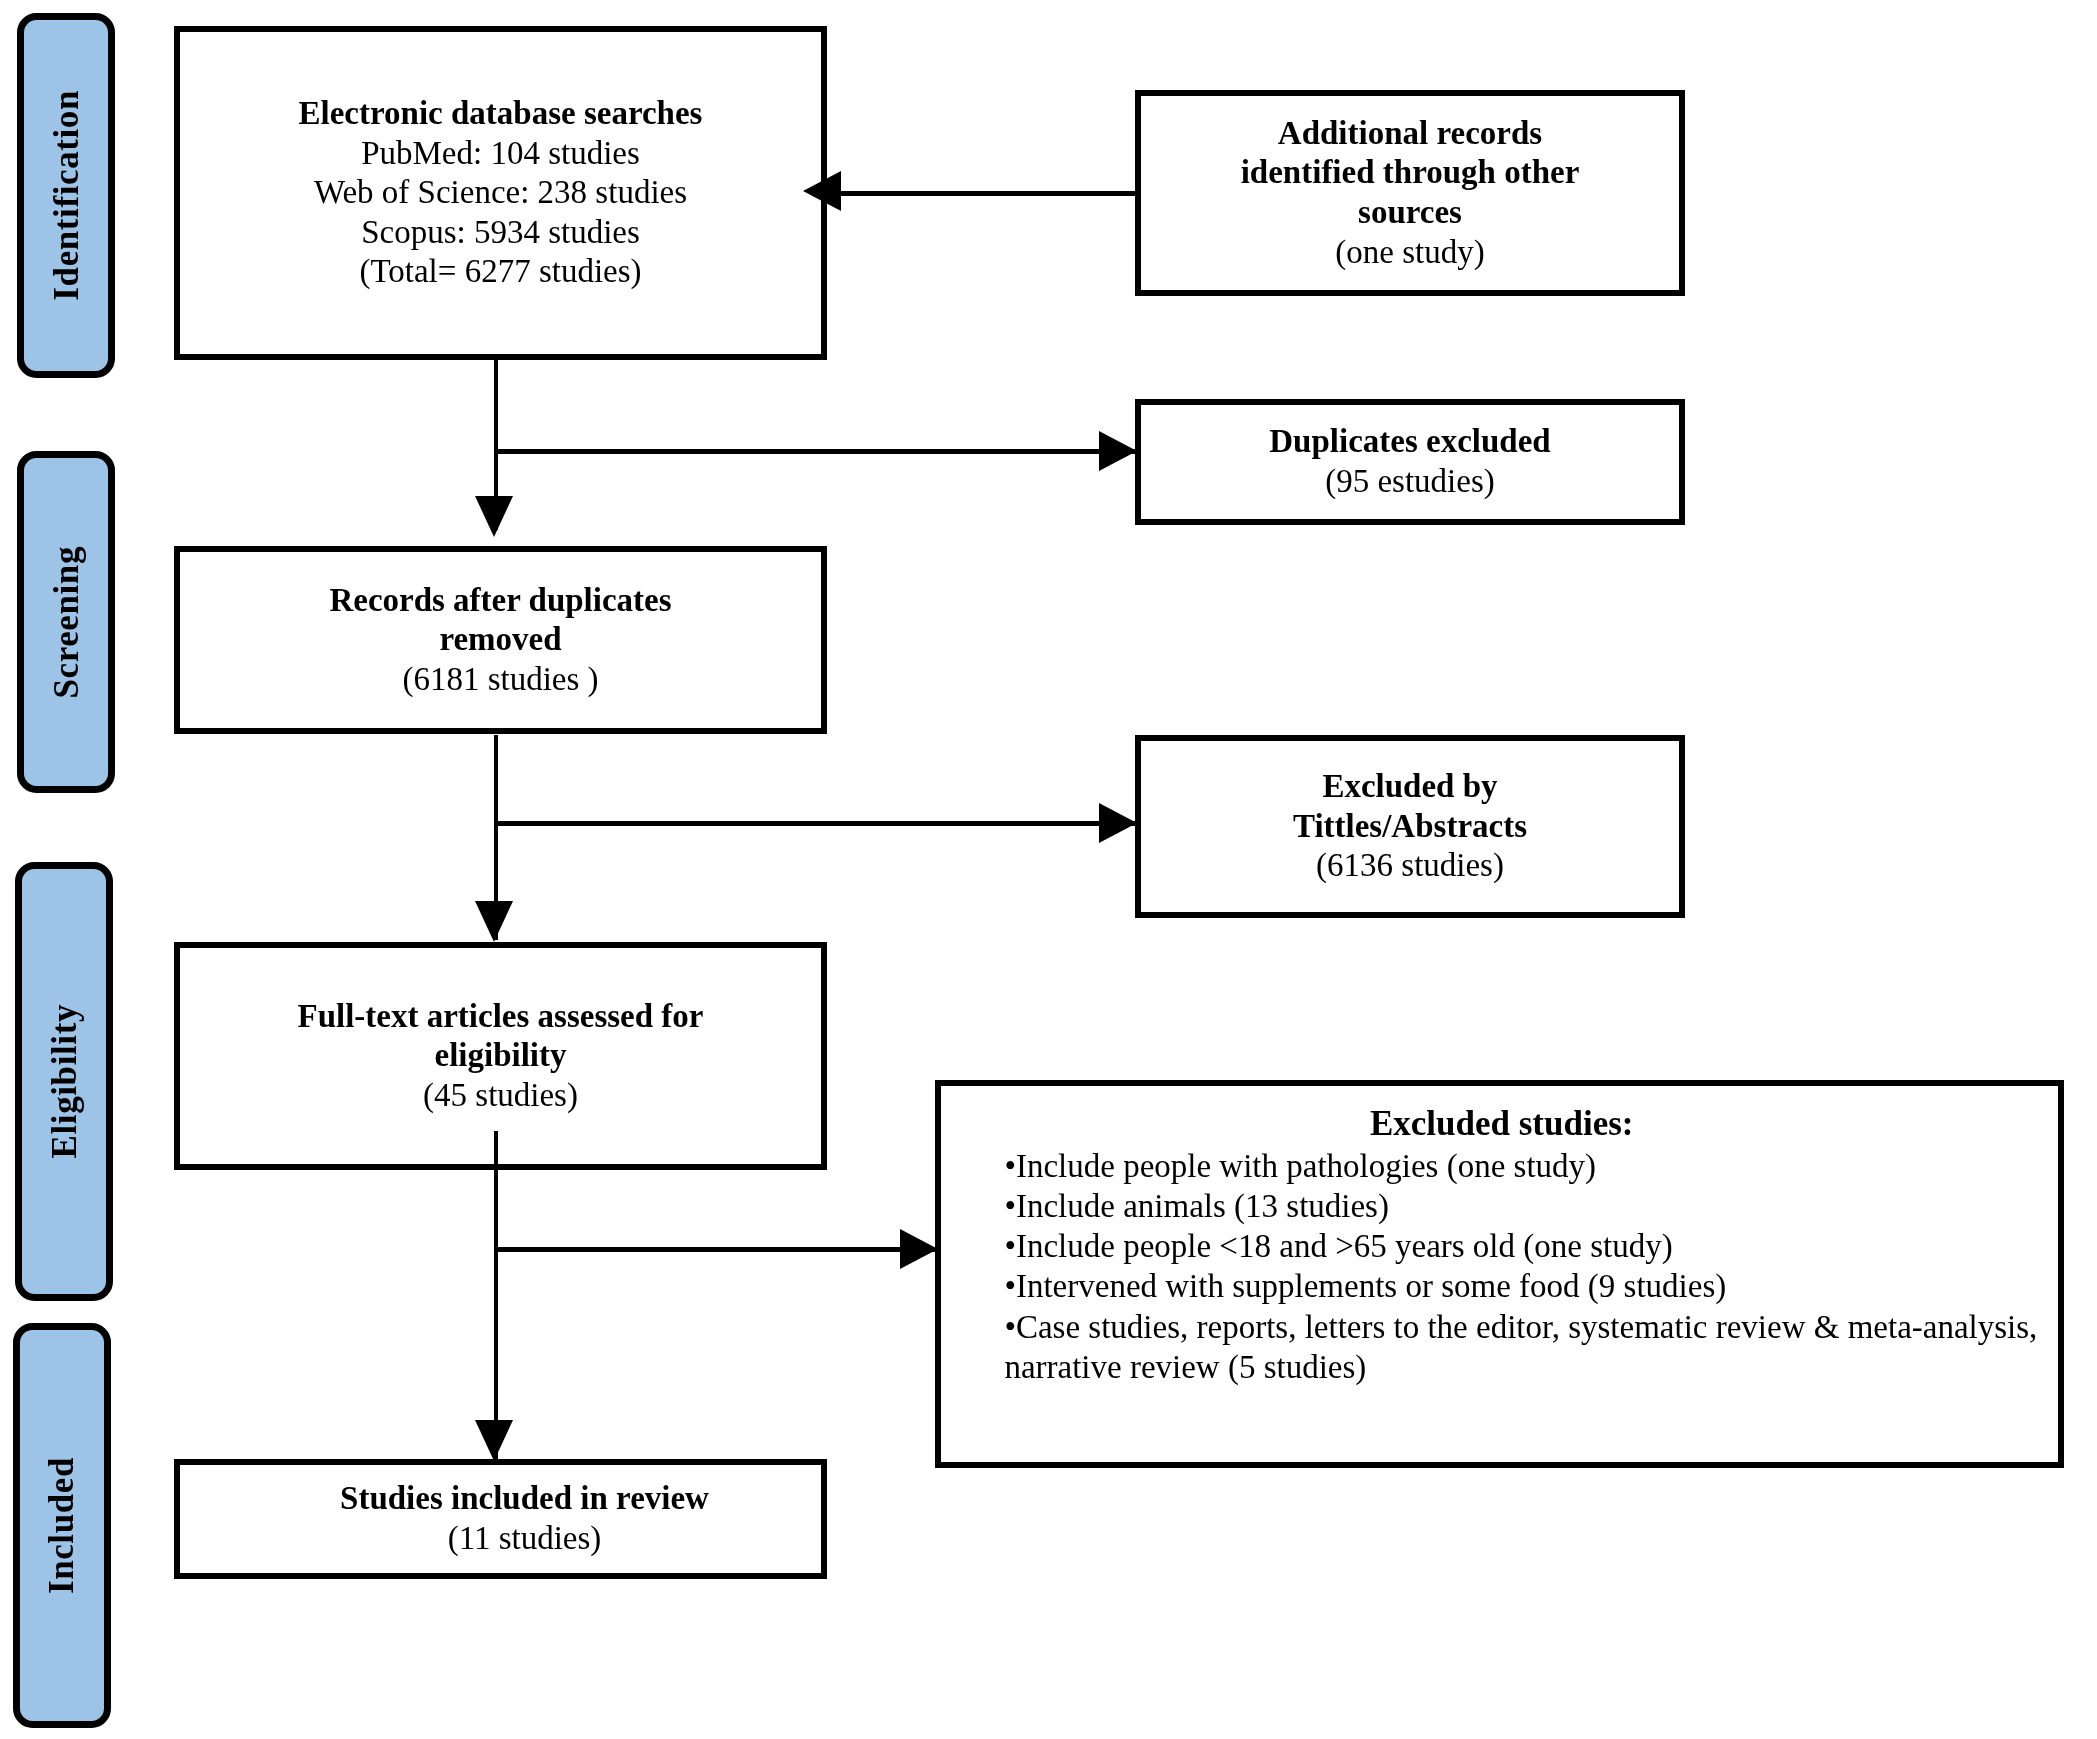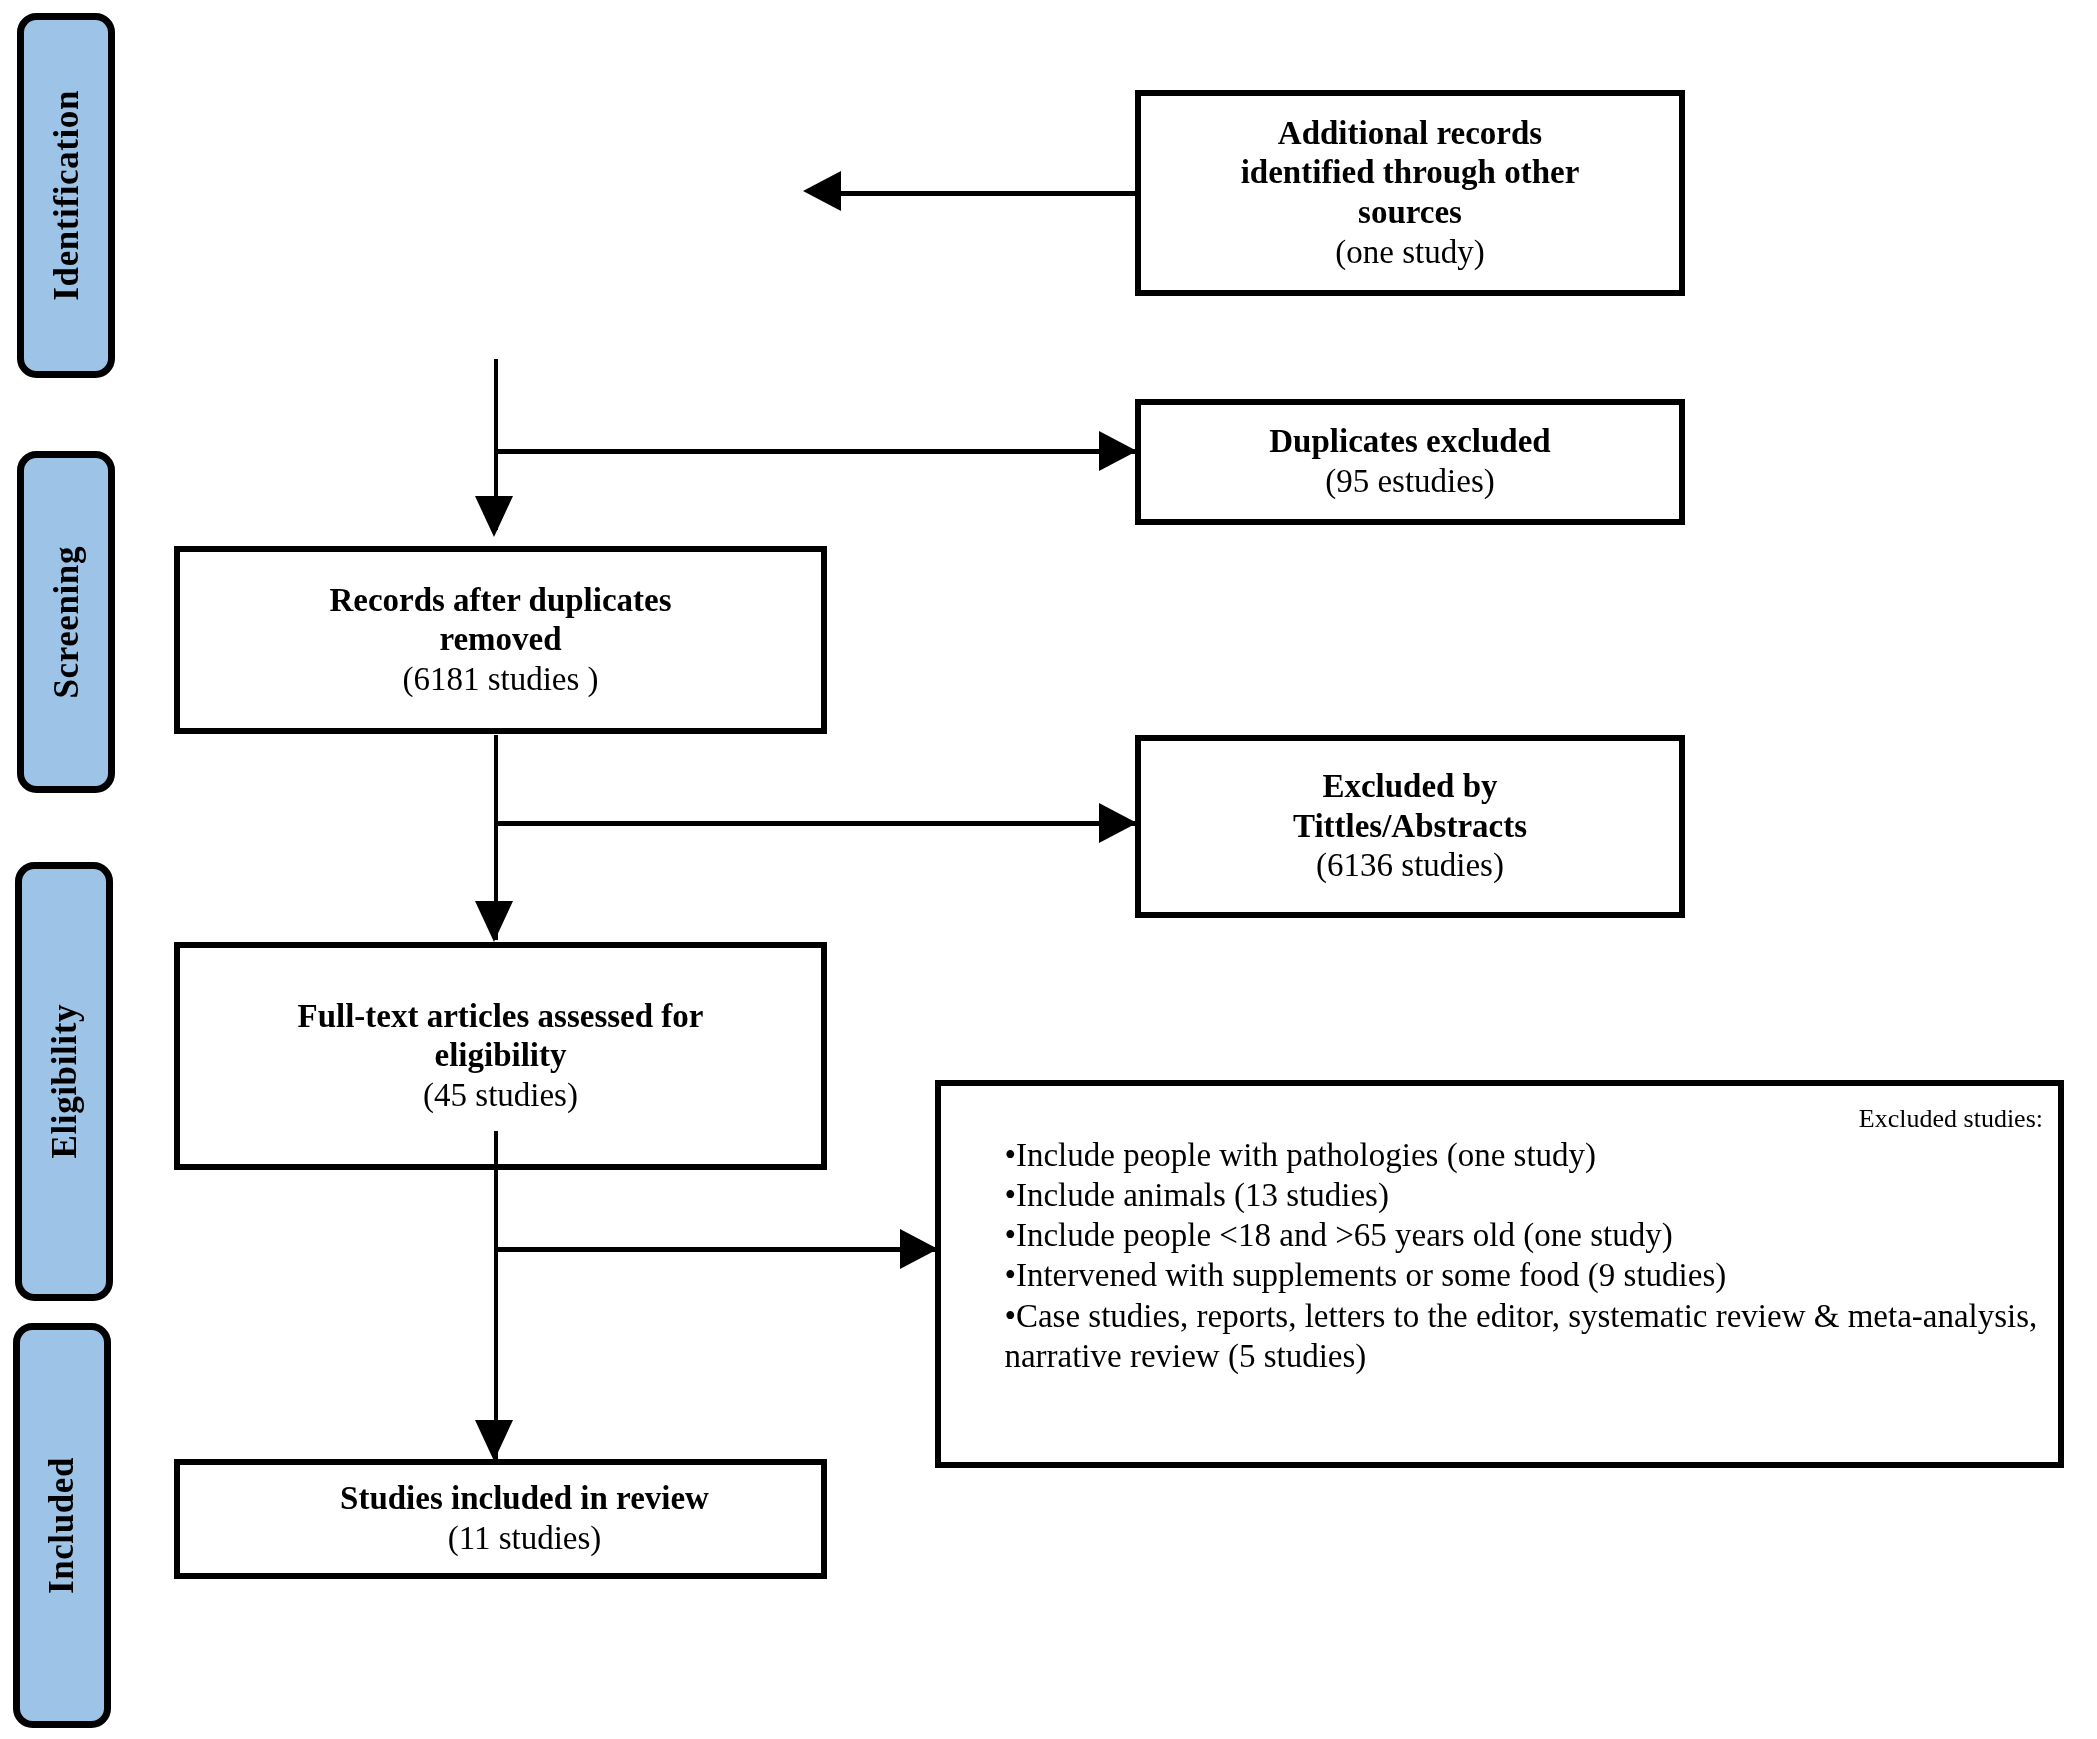--- a/index.html
+++ b/index.html
@@ -62,24 +62,24 @@
   
   .list-box {
     position: absolute;
     background: #ffffff;
     border: 6.3px solid #000000;
     box-sizing: border-box;
     padding: 17px 15px 11.4px 19.4px;
     color: #000000;
   }
   .list-box .hd {
-    font-weight: normal;
-    font-size: 26px;
+    font-weight: bold;
+    font-size: 35px;
     line-height: 1.22;
-    text-align: right;
+    text-align: center;
   }
   .list-box .li {
     font-size: 33px;
     line-height: 1.22;
     text-align: left;
     text-indent: 0;
     margin-left: 44px;
   }
   .list-box .li .bul { font-size: 33px; }
 
@@ -130,20 +130,27 @@
   </div>
 
   <div class="stage-badge" style="left:15px; top:862px; width:98px; height:439px;">
     <span>Eligibility</span>
   </div>
 
   <div class="stage-badge" style="left:12.5px; top:1323px; width:98px; height:405px;">
     <span>Included</span>
   </div>
 
+  <div class="flow-box" style="left:174px; top:26px; width:653px; height:334px;">
+    <span class="ln b">Electronic database searches</span>
+    <span class="ln">PubMed: 104  studies</span>
+    <span class="ln">Web of Science: 238 studies</span>
+    <span class="ln">Scopus: 5934 studies</span>
+    <span class="ln">(Total= 6277 studies)</span>
+  </div>
 
   <div class="flow-box" style="left:1135px; top:90px; width:550px; height:206px;">
     <span class="ln b">Additional records</span>
     <span class="ln b">identified through other</span>
     <span class="ln b">sources</span>
     <span class="ln">(one study)</span>
   </div>
 
   <div class="hline" style="left:840px; top:191px; width:297px;"></div>
   <div class="arrow-left" style="left:803px; top:171px;"></div>

